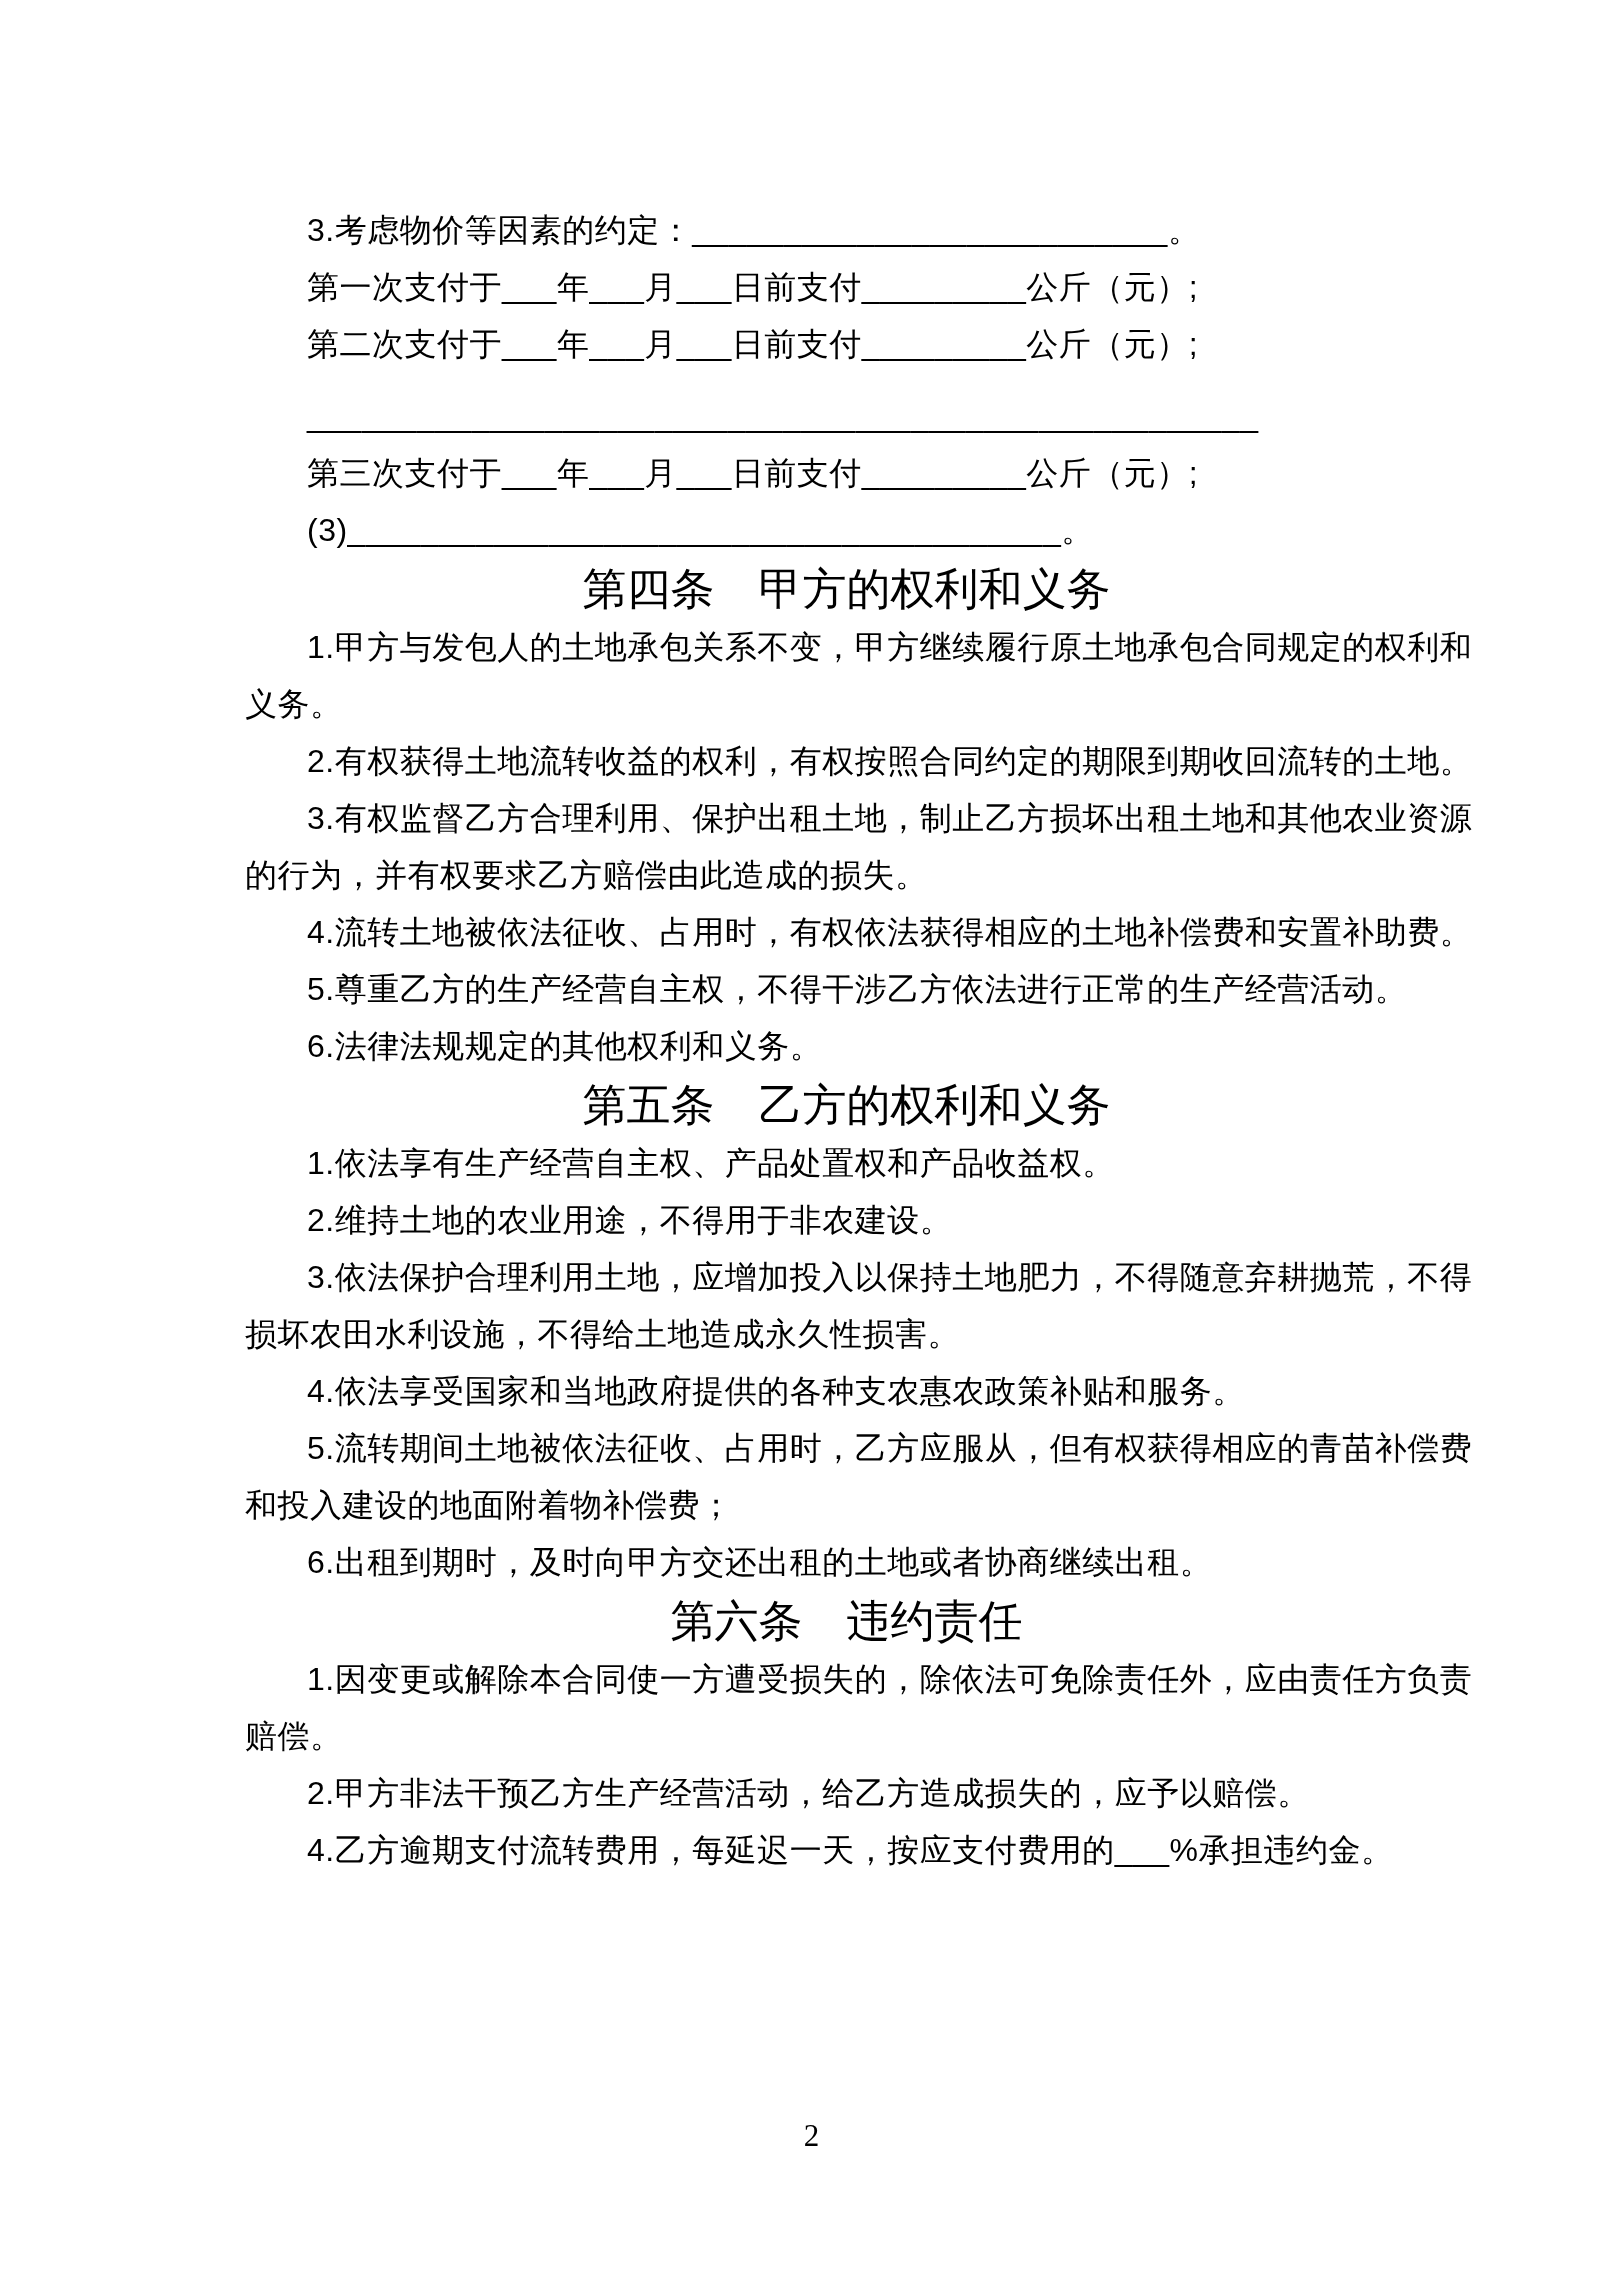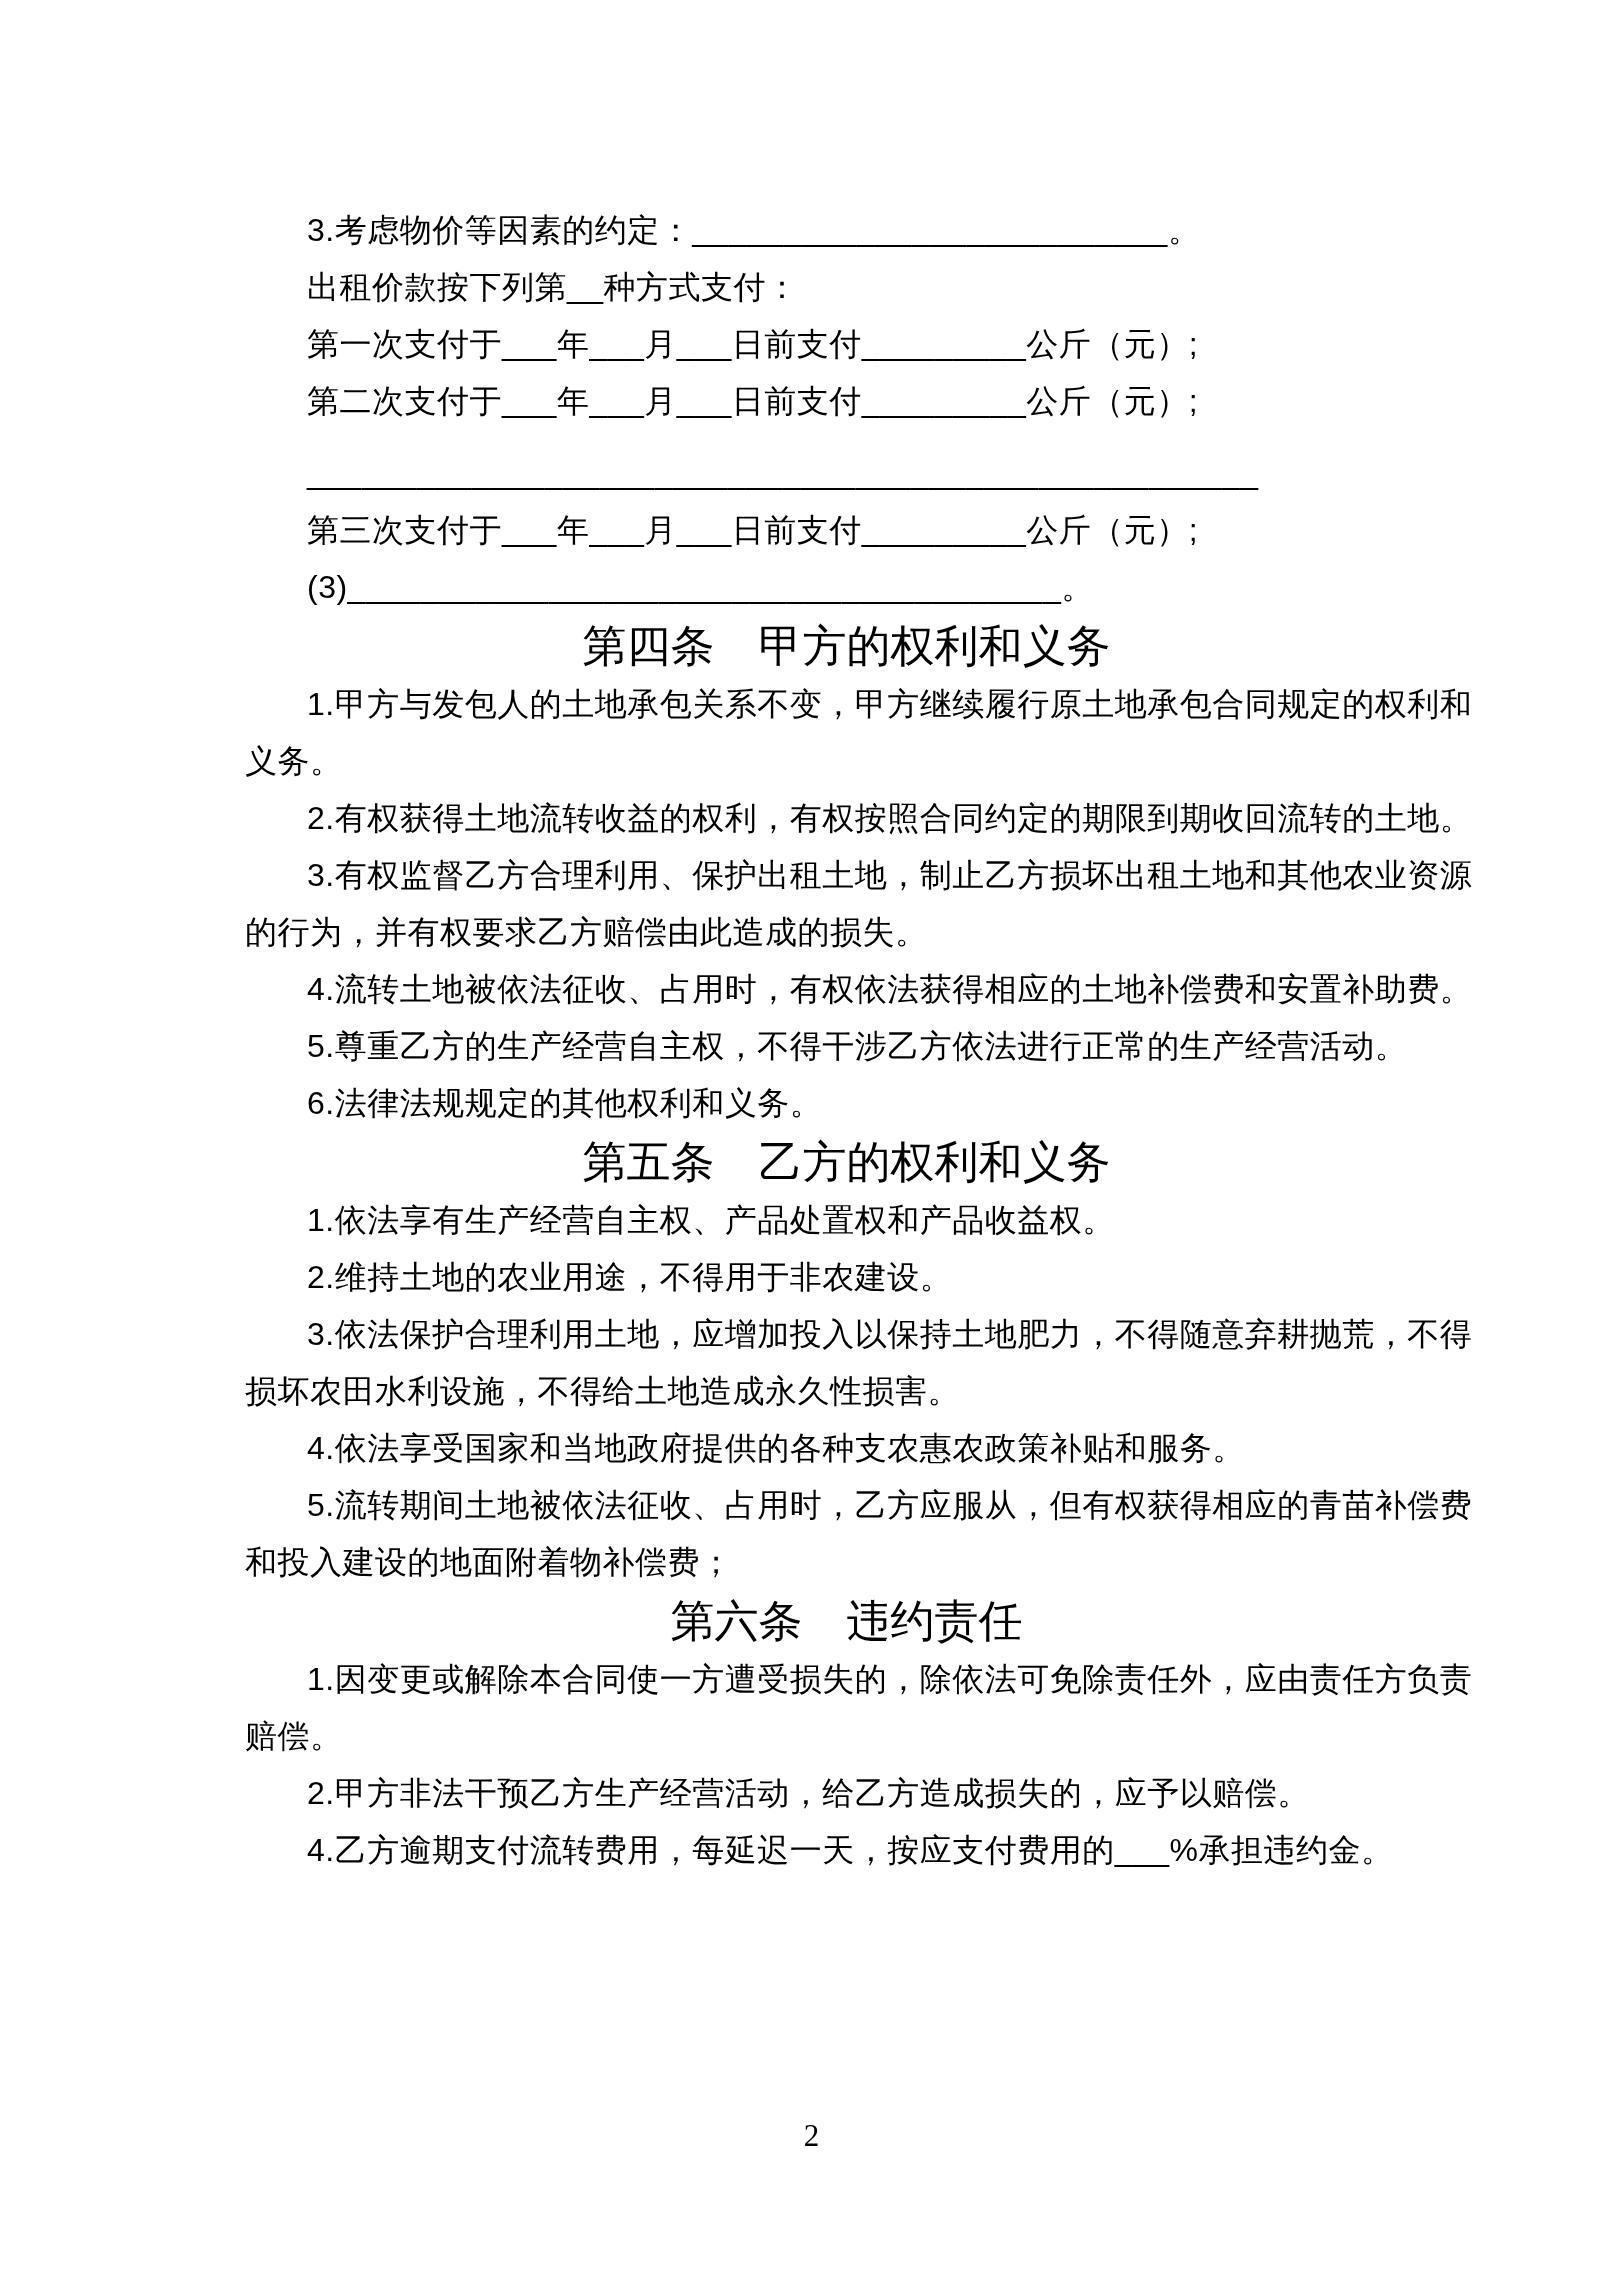--- a/index.html
+++ b/index.html
@@ -50,21 +50,20 @@
     font-size: 31px;
     font-family: "Liberation Serif", serif;
   }
 </style>
 </head>
 <body>
 
 <div class="page">
   <div class="content">
     <div class="line indent">3.考虑物价等因素的约定：__________________________。</div>
-    <div class="line indent">出租价款按下列第__种方式支付：</div>
     <div class="line indent">第一次支付于___年___月___日前支付_________公斤（元）;</div>
     <div class="line indent">第二次支付于___年___月___日前支付_________公斤（元）;</div>
     <div class="line indent rule-line">____________________________________________________</div>
     <div class="line indent">第三次支付于___年___月___日前支付_________公斤（元）;</div>
     <div class="line indent">(3)_______________________________________。</div>
     <div class="heading">第四条　甲方的权利和义务</div>
     <div class="line indent">1.甲方与发包人的土地承包关系不变，甲方继续履行原土地承包合同规定的权利和</div>
     <div class="line">义务。</div>
     <div class="line indent">2.有权获得土地流转收益的权利，有权按照合同约定的期限到期收回流转的土地。</div>
     <div class="line indent">3.有权监督乙方合理利用、保护出租土地，制止乙方损坏出租土地和其他农业资源</div>
@@ -73,20 +72,21 @@
     <div class="line indent">5.尊重乙方的生产经营自主权，不得干涉乙方依法进行正常的生产经营活动。</div>
     <div class="line indent">6.法律法规规定的其他权利和义务。</div>
     <div class="heading">第五条　乙方的权利和义务</div>
     <div class="line indent">1.依法享有生产经营自主权、产品处置权和产品收益权。</div>
     <div class="line indent">2.维持土地的农业用途，不得用于非农建设。</div>
     <div class="line indent">3.依法保护合理利用土地，应增加投入以保持土地肥力，不得随意弃耕抛荒，不得</div>
     <div class="line">损坏农田水利设施，不得给土地造成永久性损害。</div>
     <div class="line indent">4.依法享受国家和当地政府提供的各种支农惠农政策补贴和服务。</div>
     <div class="line indent">5.流转期间土地被依法征收、占用时，乙方应服从，但有权获得相应的青苗补偿费</div>
     <div class="line">和投入建设的地面附着物补偿费；</div>
+    <div class="line indent">6.出租到期时，及时向甲方交还出租的土地或者协商继续出租。</div>
     <div class="heading">第六条　违约责任</div>
     <div class="line indent">1.因变更或解除本合同使一方遭受损失的，除依法可免除责任外，应由责任方负责</div>
     <div class="line">赔偿。</div>
     <div class="line indent">2.甲方非法干预乙方生产经营活动，给乙方造成损失的，应予以赔偿。</div>
     <div class="line indent">4.乙方逾期支付流转费用，每延迟一天，按应支付费用的___%承担违约金。</div>
   </div>
   <div class="footer">2</div>
 </div>
 
 

